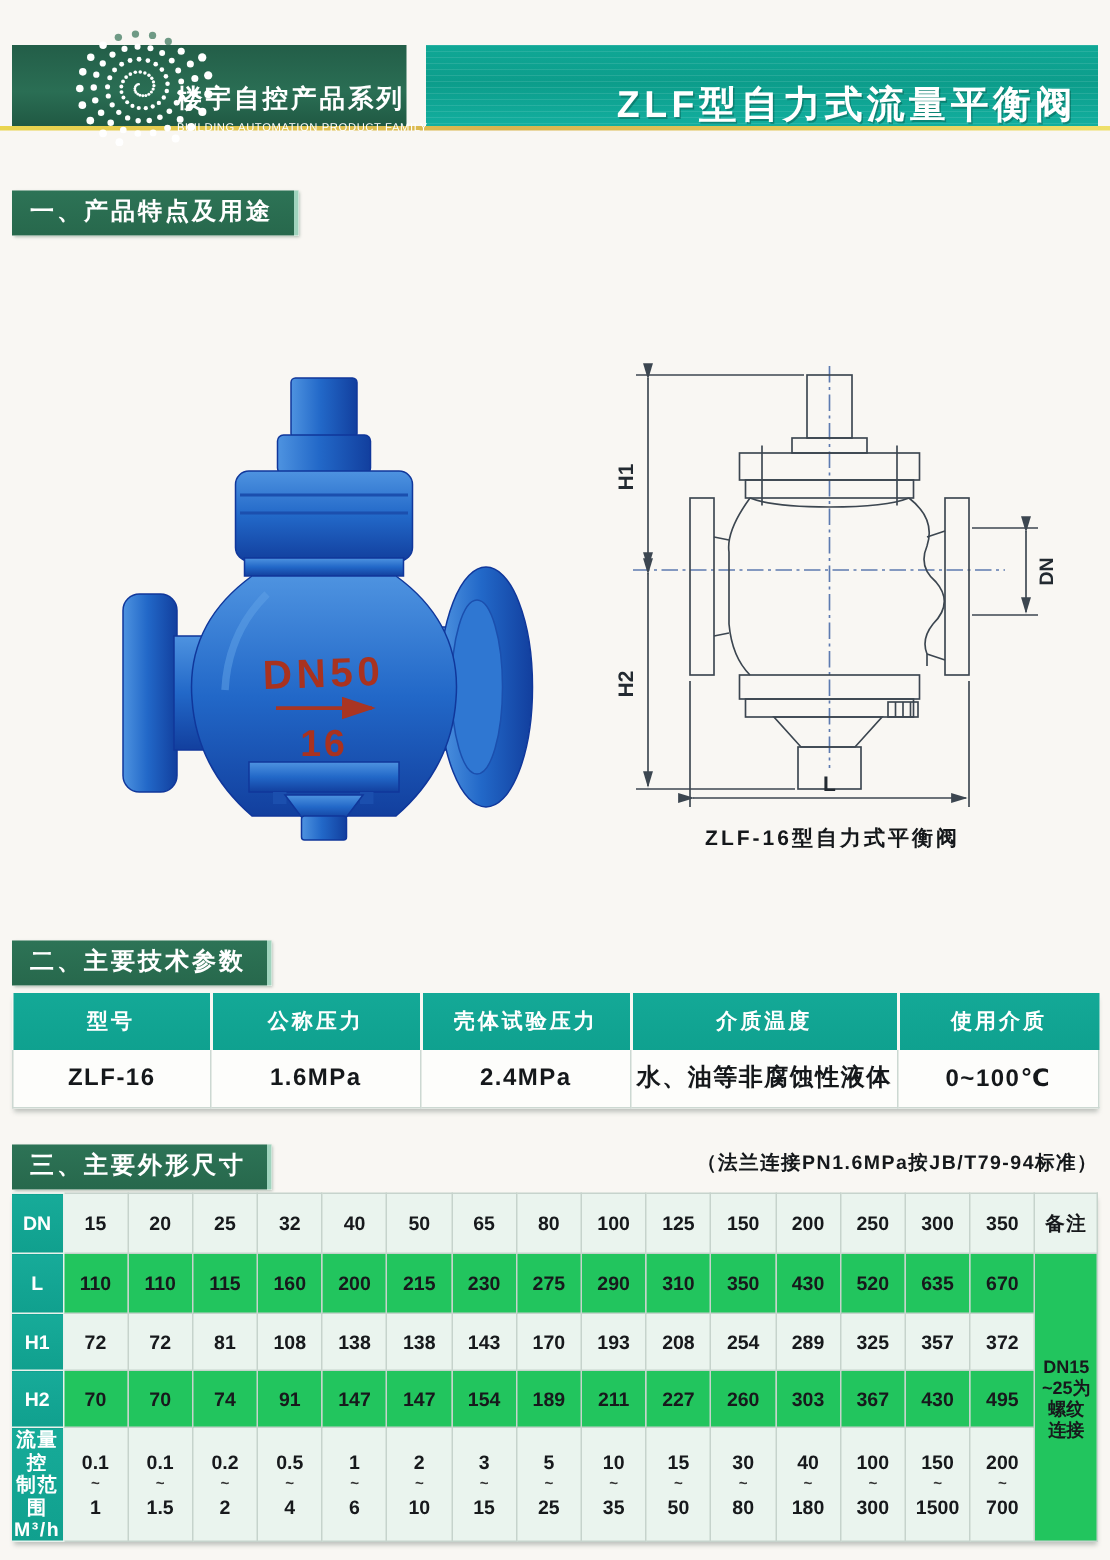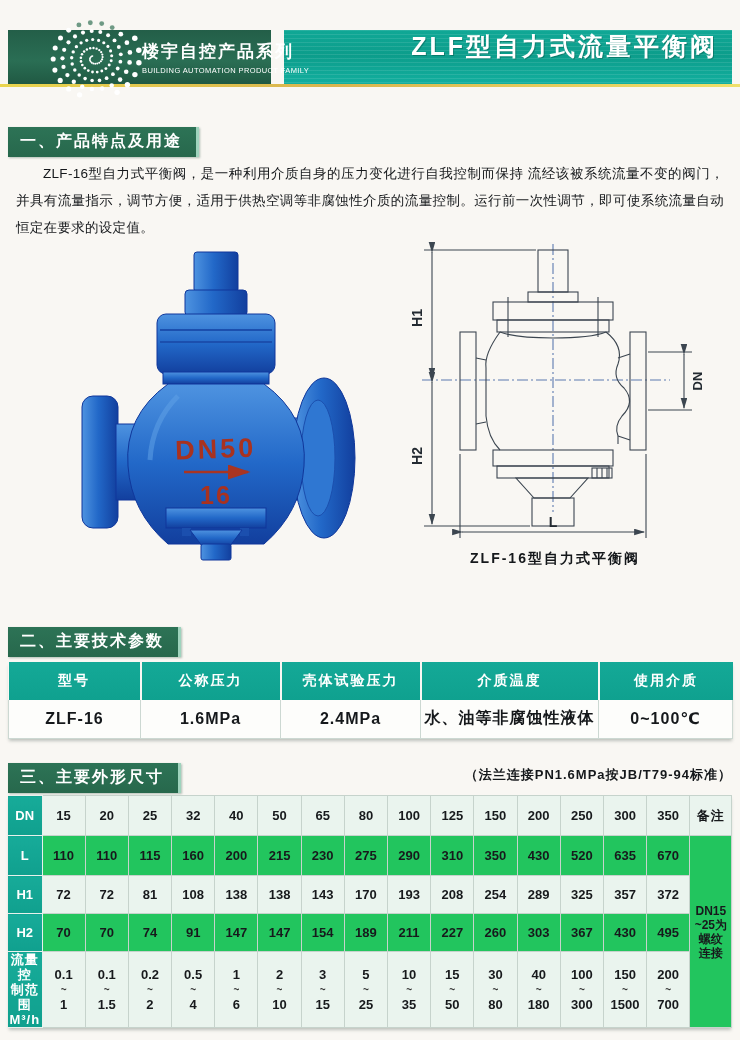--- a/index.html
+++ b/index.html
@@ -4,26 +4,26 @@
 <style>
   * { margin:0; padding:0; box-sizing:border-box; }
   html,body { width:740px; }
   body { font-family:"Liberation Sans","DejaVu Sans",sans-serif; background:#f1efe9; }
   .page { position:relative; width:740px; height:1040px; background:#f9f7f3; overflow:hidden; }
 
   
   .brand-box { position:absolute; left:8px; top:30px; width:263px; height:56px;
     background:linear-gradient(180deg,#235e48,#2a6e54 55%,#1f5741); }
   .brand-logo-svg { position:absolute; left:22px; top:6px; width:150px; height:92px; z-index:2; pointer-events:none; }
-  .brand-text { position:absolute; left:118px; top:40px; z-index:3; color:#fff;margin-left:24px; }
+  .brand-text { position:absolute; left:118px; top:54px; z-index:3; color:#fff; }
   .brand-cn { font-size:17px; font-weight:bold; letter-spacing:2px; }
   .brand-en { font-size:7.5px; font-weight:normal; letter-spacing:.4px; margin-top:3px; white-space:nowrap; }
   .title-box { position:absolute; left:284px; top:30px; width:448px; height:56px;
     background:linear-gradient(180deg,#10a896,#0c9d8b 45%,#13b0a0);
-    display:flex; align-items:flex-start; justify-content:flex-end; padding-right:14px; }
+    display:flex; align-items:flex-end; justify-content:flex-end; padding-right:14px; }
   .title-box:after { content:""; position:absolute; inset:0;
     background:repeating-linear-gradient(180deg,rgba(255,255,255,.10) 0 1px,transparent 1px 4px); }
   .page-title { color:#fff; font-size:25px; font-weight:bold; letter-spacing:3px; position:relative; z-index:1;
     text-shadow:1px 1px 0 rgba(0,60,50,.35); }
   .gold-line { position:absolute; left:0; top:84px; width:740px; height:3px;
     background:linear-gradient(90deg,#ead54f,#d9b44e 45%,#efe06a); }
 
   
   .sec-head { position:absolute; left:8px; color:#fff; font-size:16px; font-weight:bold;
     letter-spacing:2px; padding:4px 14px 5px 12px;
@@ -184,21 +184,20 @@
   <div class="brand-text">
     <div class="brand-cn">楼宇自控产品系列</div>
     <div class="brand-en">BUILDING AUTOMATION PRODUCT FAMILY</div>
   </div>
   <div class="title-box">
     <div class="page-title">ZLF型自力式流量平衡阀</div>
   </div>
   <div class="gold-line"></div>
 
   <div class="sec-head" style="top:127px">一、产品特点及用途</div>
-  <p class="body-text">ZLF-16型自力式平衡阀，是一种利用介质自身的压力变化进行自我控制而保持 流经该被系统流量不变的阀门，并具有流量指示，调节方便，适用于供热空调等非腐蚀性介质的流量控制。运行前一次性调节，即可使系统流量自动恒定在要求的设定值。</p>
 
   <svg class="photo-svg" viewBox="0 0 290 318">
     <defs>
       <linearGradient id="bv" x1="0" y1="0" x2="1" y2="0">
         <stop offset="0" stop-color="#4e93e0"></stop>
           <stop offset=".45" stop-color="#2268c8"></stop>
           <stop offset="1" stop-color="#123f9e"></stop>
       </linearGradient>
       <linearGradient id="bh" x1="0" y1="0" x2="0" y2="1">
         <stop offset="0" stop-color="#4e93e0"></stop>

